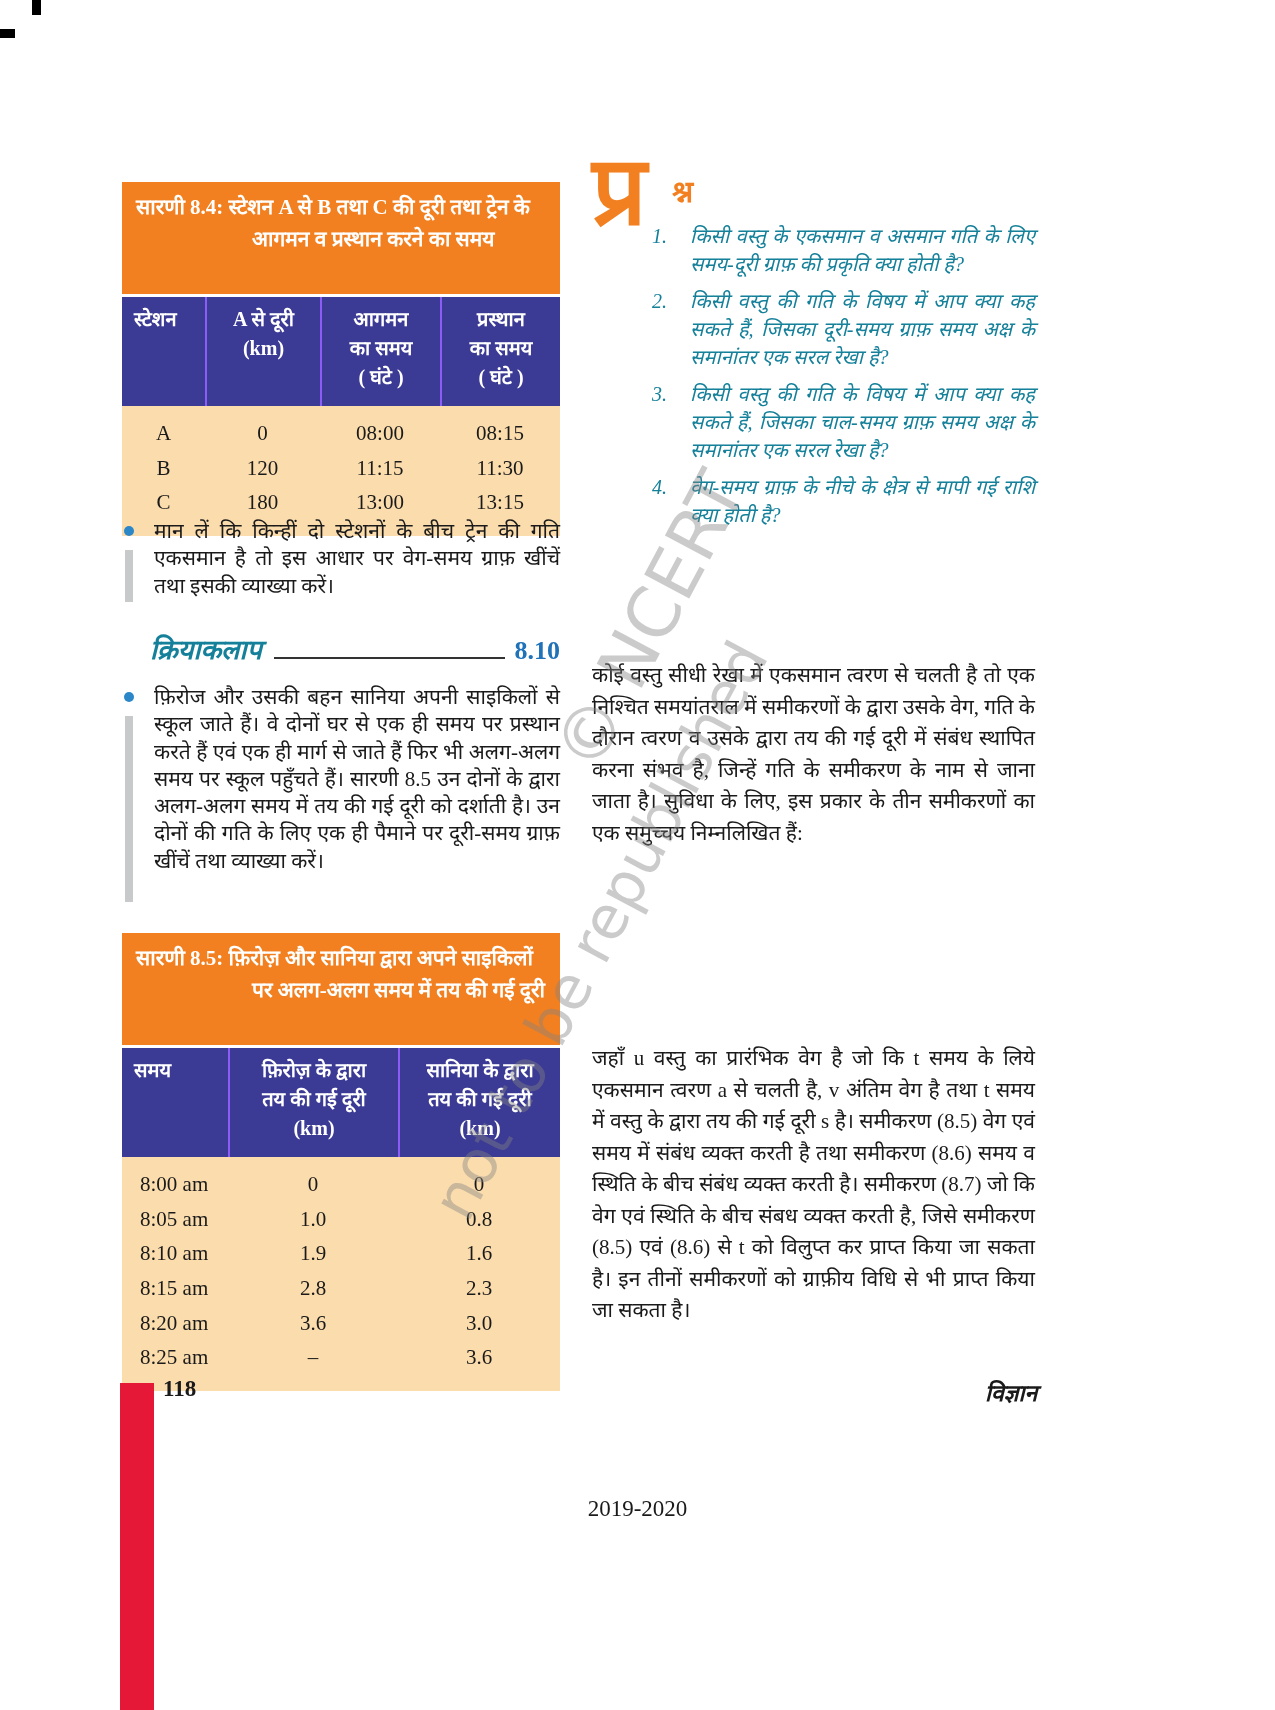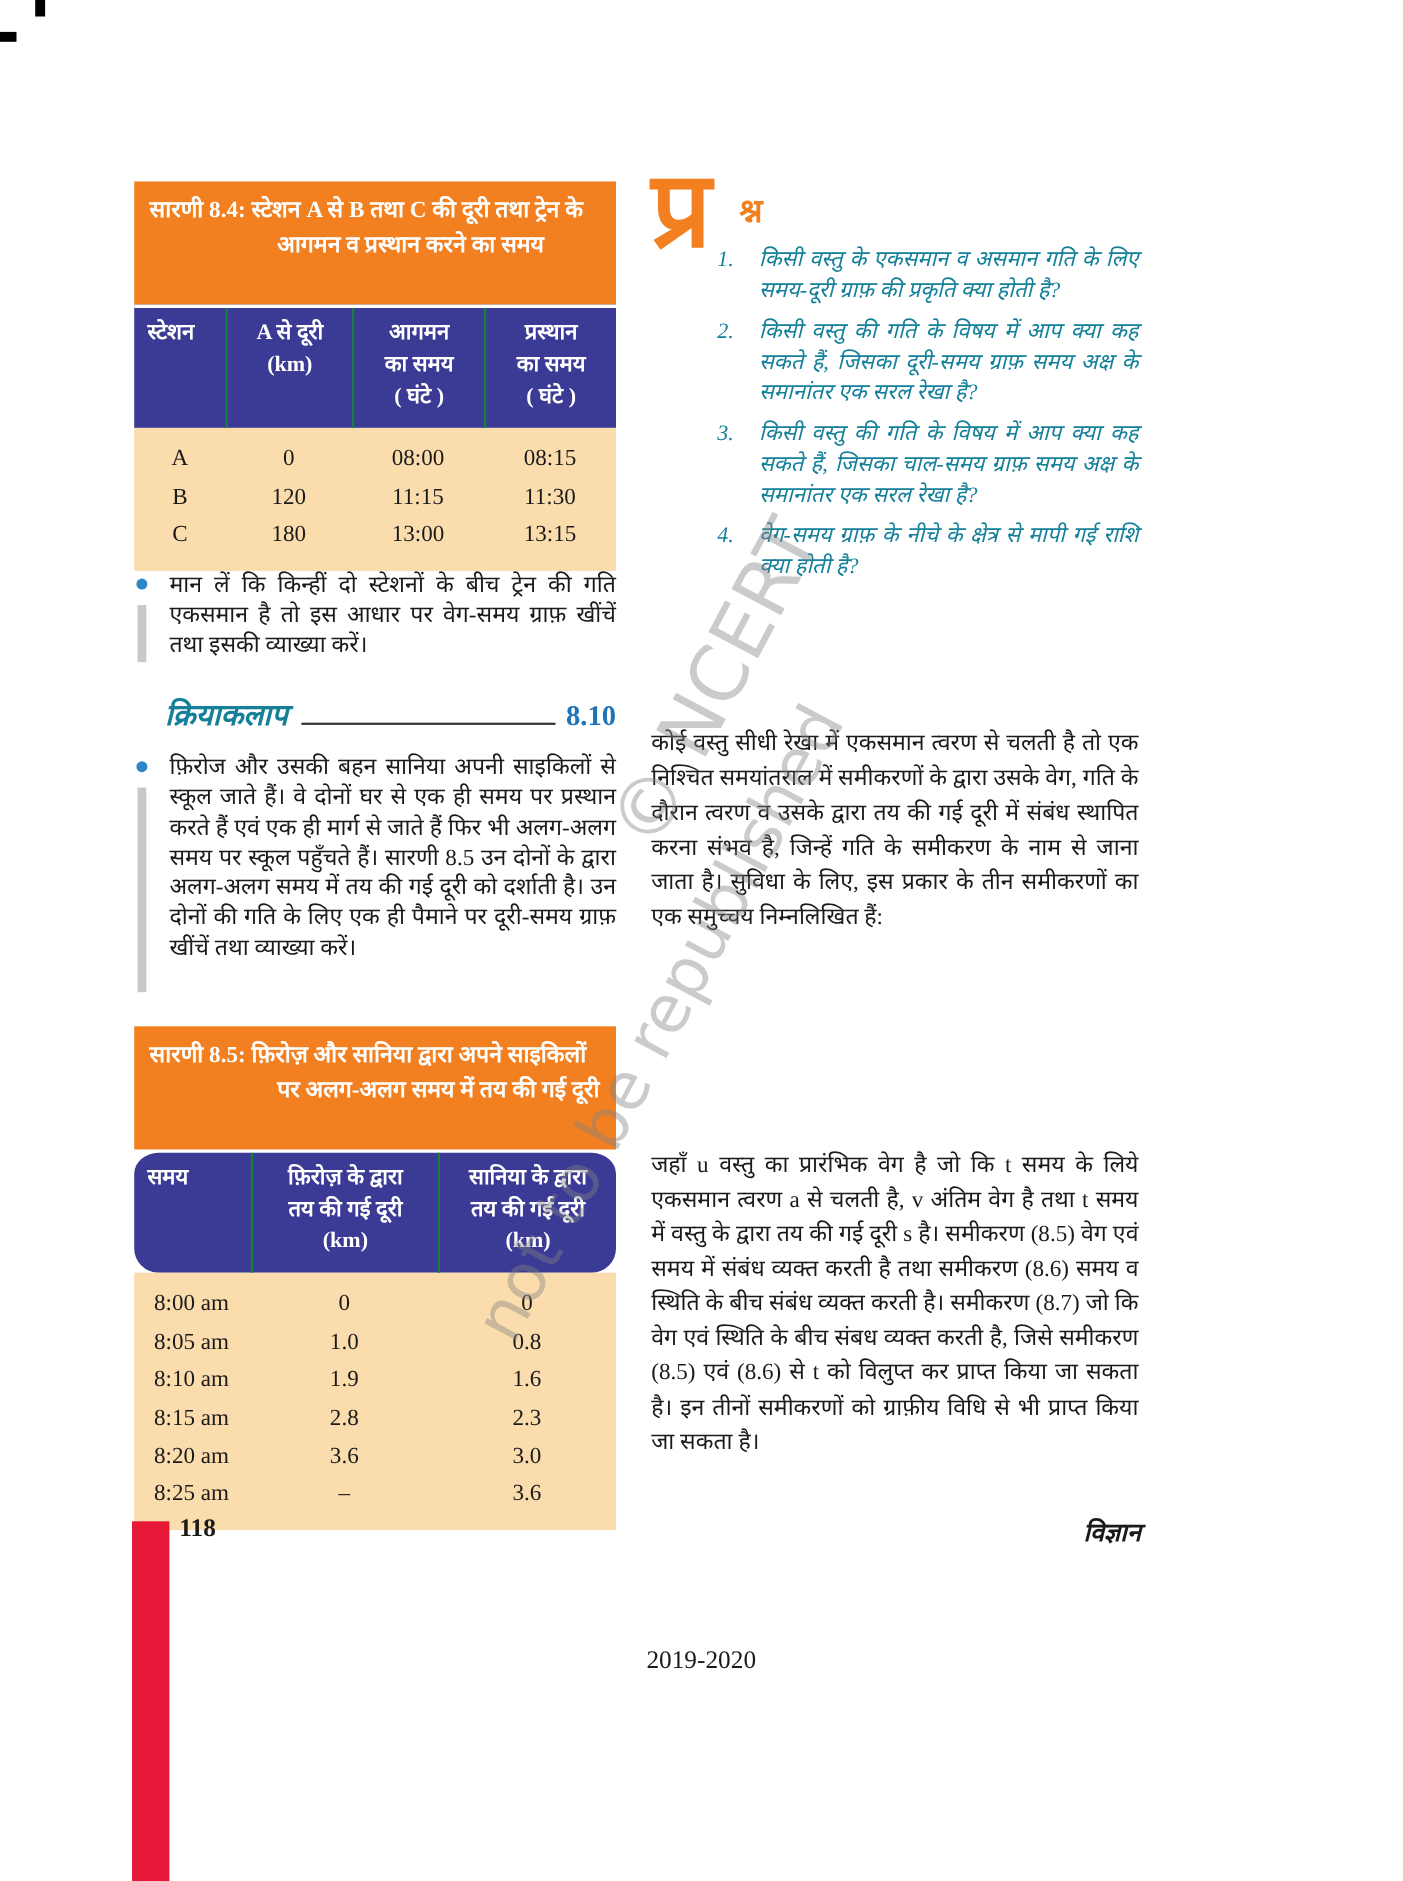--- a/index.html
+++ b/index.html
@@ -18,36 +18,36 @@
     position:absolute; z-index:9; pointer-events:none;
     color:rgba(130,130,130,.42); white-space:nowrap;
     font-family:"DejaVu Sans","Liberation Sans",sans-serif;
     text-align:center;
   }
   .wm1{left:440px; top:580px; width:420px; font-size:70px; transform:rotate(-62deg);}
   .wm2{left:200px; top:895px; width:800px; font-size:60px; transform:rotate(-62deg);}
 
   
   .tbl{position:absolute; width:438px;}
-  .t84{left:122px; top:165px;}
+  .t84{left:122px; top:182px;}
   .t85{left:122px; top:933px;}
   .tbl-title{
     background:#F28020; color:#fff; font-weight:bold;
     font-size:21px; line-height:1.5;
     padding:10px 12px 12px 130px; text-indent:-116px;
     min-height:112px; box-sizing:border-box;
   }
   .tbl-head{
     display:grid; background:#3B3A95; color:#fff; font-weight:bold;
     font-size:20px; line-height:1.45; border-top:3px solid #fff;
     min-height:112px; box-sizing:border-box;
   }
   .t84 .tbl-head{grid-template-columns:83px 115px 120px 120px;}
-  .t85 .tbl-head{grid-template-columns:106px 170px 162px;border-radius:22px;}
-  .th{padding:8px 4px; text-align:center; white-space:pre-line; border-left:2px solid #15803d;}
+  .t85 .tbl-head{grid-template-columns:106px 170px 162px;}
+  .th{padding:8px 4px; text-align:center; white-space:pre-line; border-left:2px solid #8b5cf6;}
   .th:first-child{border-left:none; text-align:left; padding-left:12px;}
   .tbl-body{
     display:grid; background:#FBDCAD; padding:10px 0 16px;
     font-size:21px; line-height:1.65;
   }
   .t84 .tbl-body{grid-template-columns:83px 115px 120px 120px; min-height:130px; box-sizing:border-box;}
   .t85 .tbl-body{grid-template-columns:106px 170px 162px; min-height:205px; box-sizing:border-box;}
   .td{text-align:center;}
   .td-left{text-align:left; padding-left:18px;}
 

